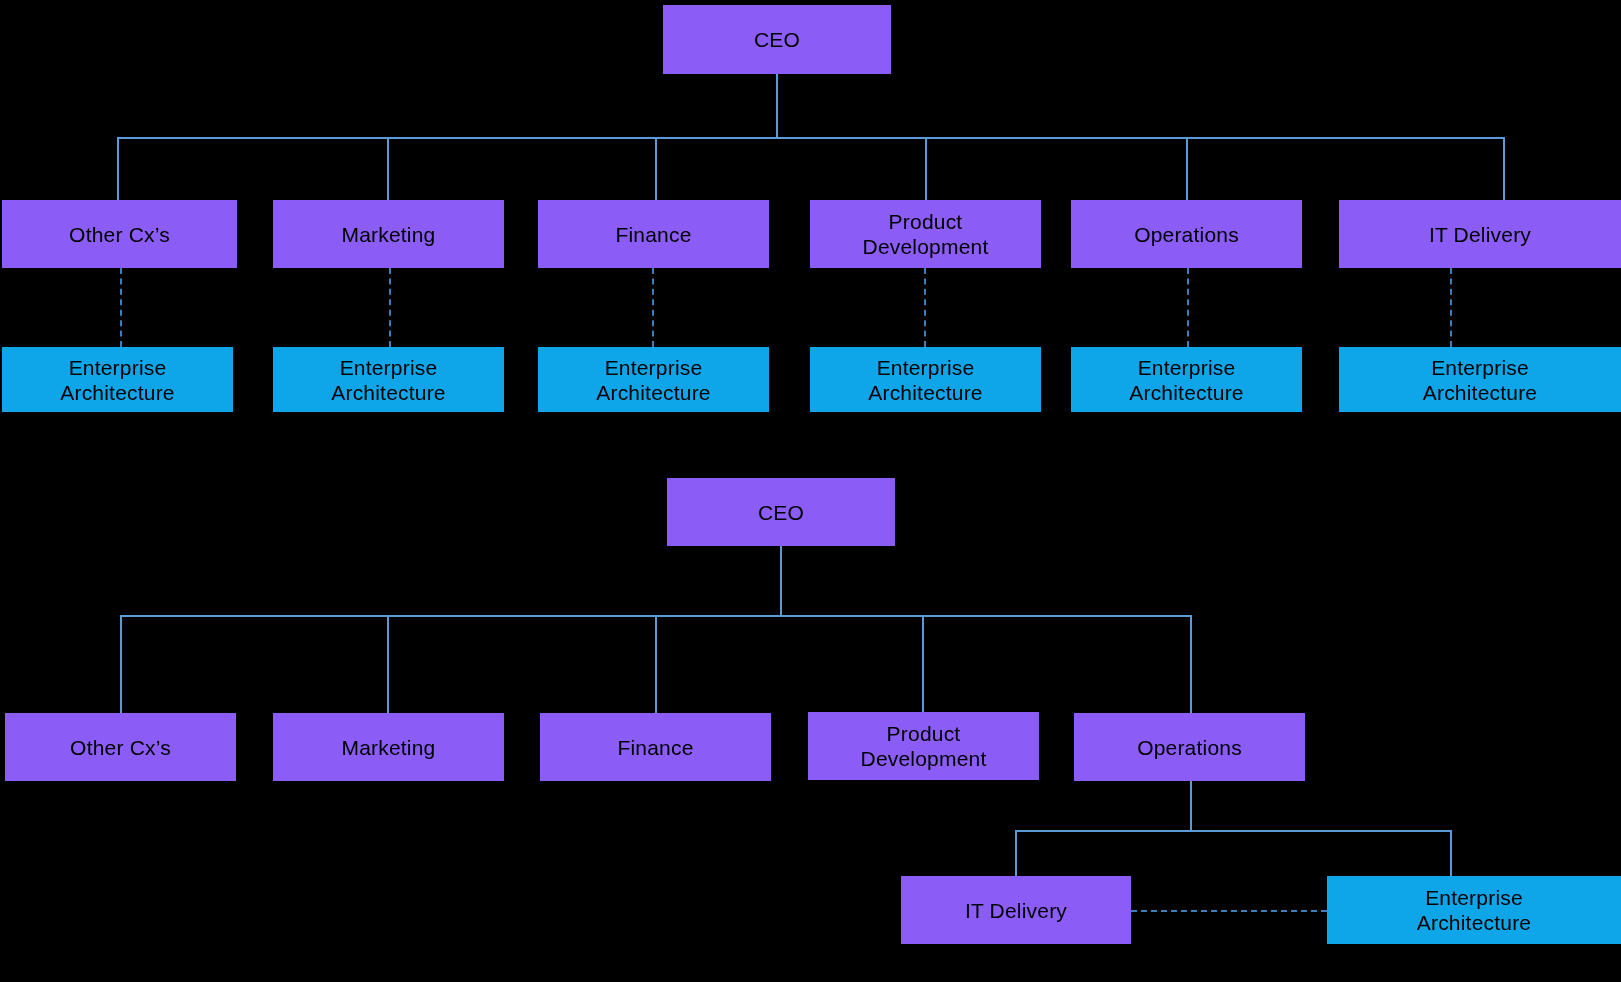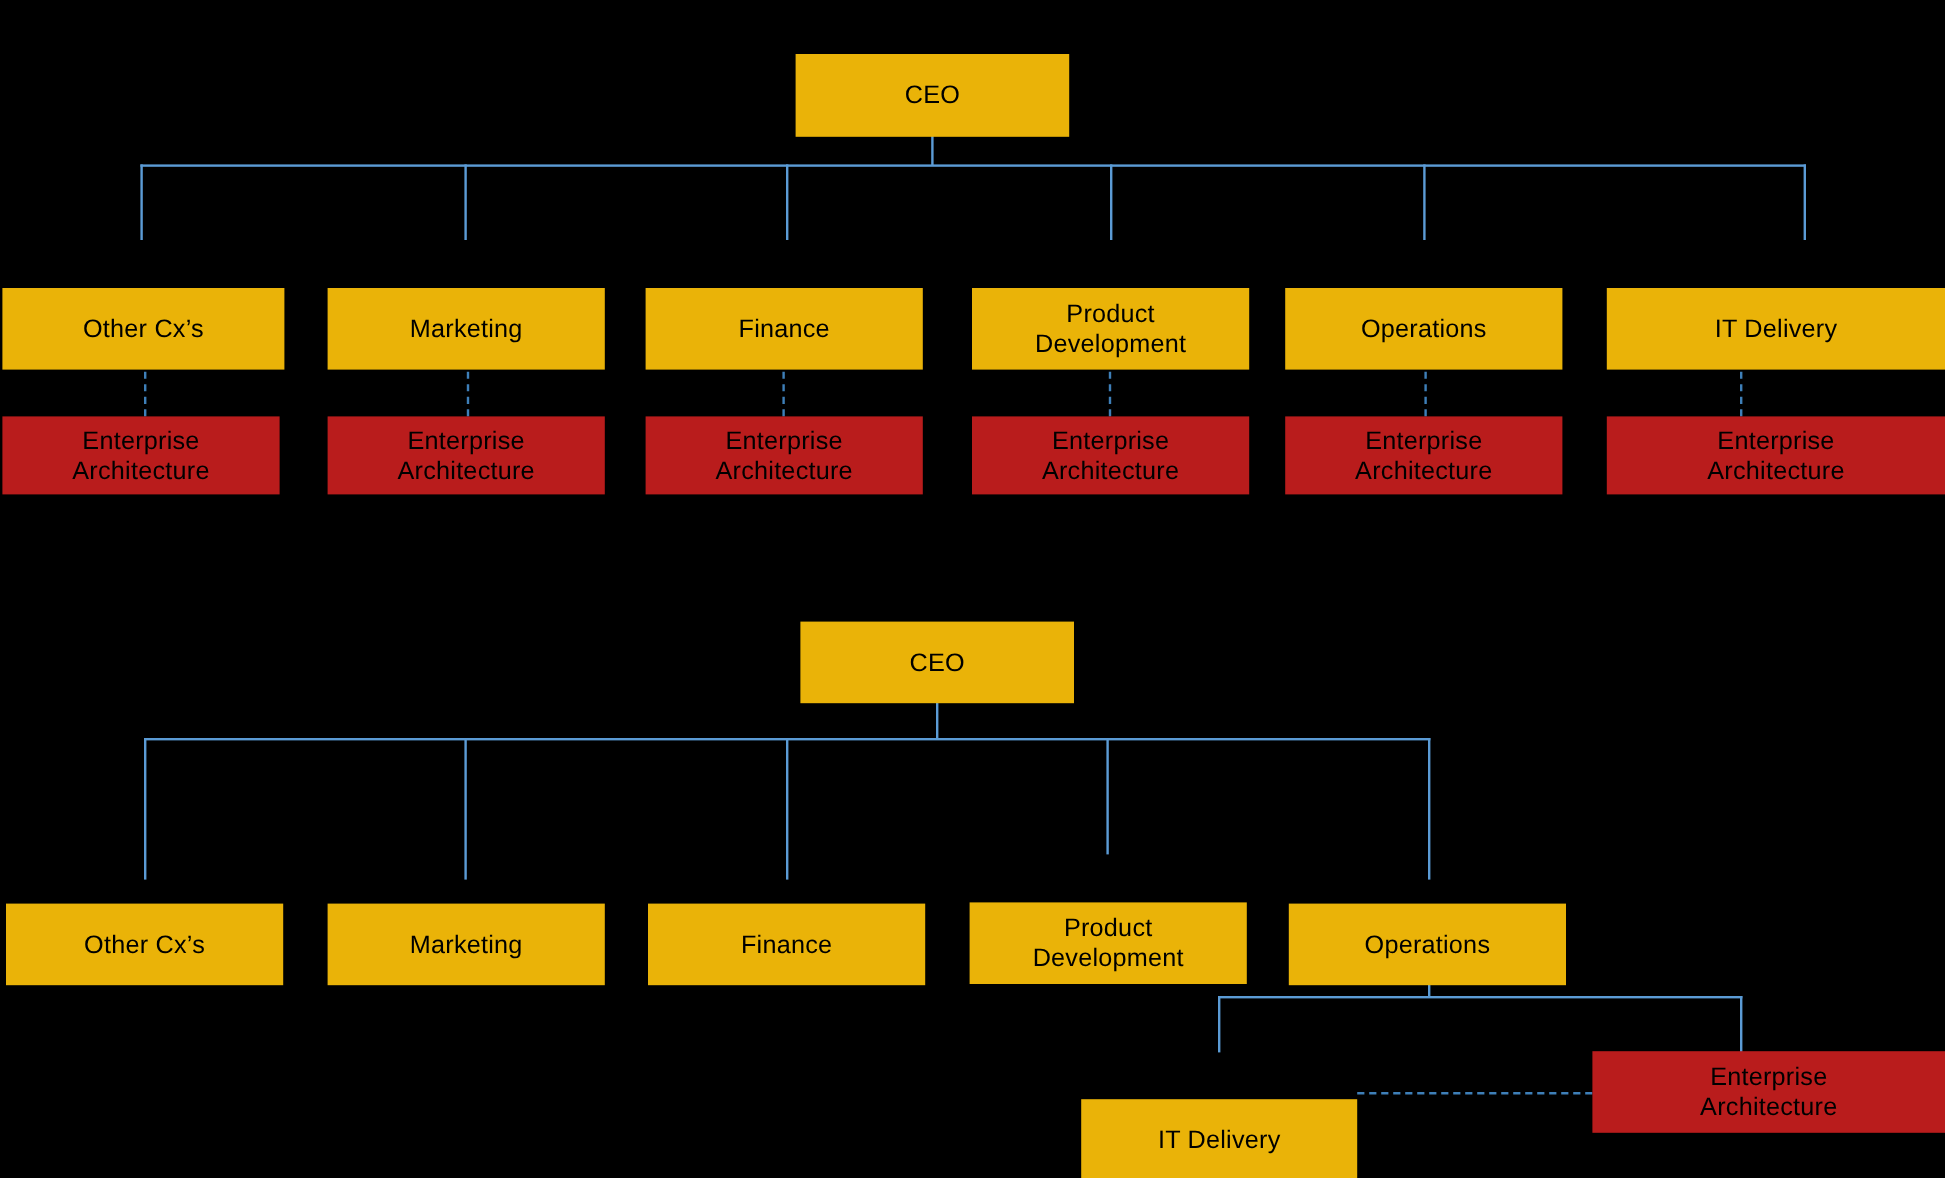--- a/index.html
+++ b/index.html
@@ -21,22 +21,22 @@
     display: flex;
     align-items: center;
     justify-content: center;
     text-align: center;
     color: #000000;
     font-size: 21px;
     line-height: 25px;
     letter-spacing: 0.2px;
     z-index: 5;
   }
-  .node.grey  { background: #eab308; margin-top: 40px; }
-  .node.blue  { background: #b91c1c; }
+  .node.grey  { background: #8b5cf6; }
+  .node.blue  { background: #0ea5e9; }
   .node .lbl {
     display: block;
     white-space: pre-line;
     padding: 0 6px;
   }
 
   
   .ln {
     position: absolute;
     background: #5B9BD5;

